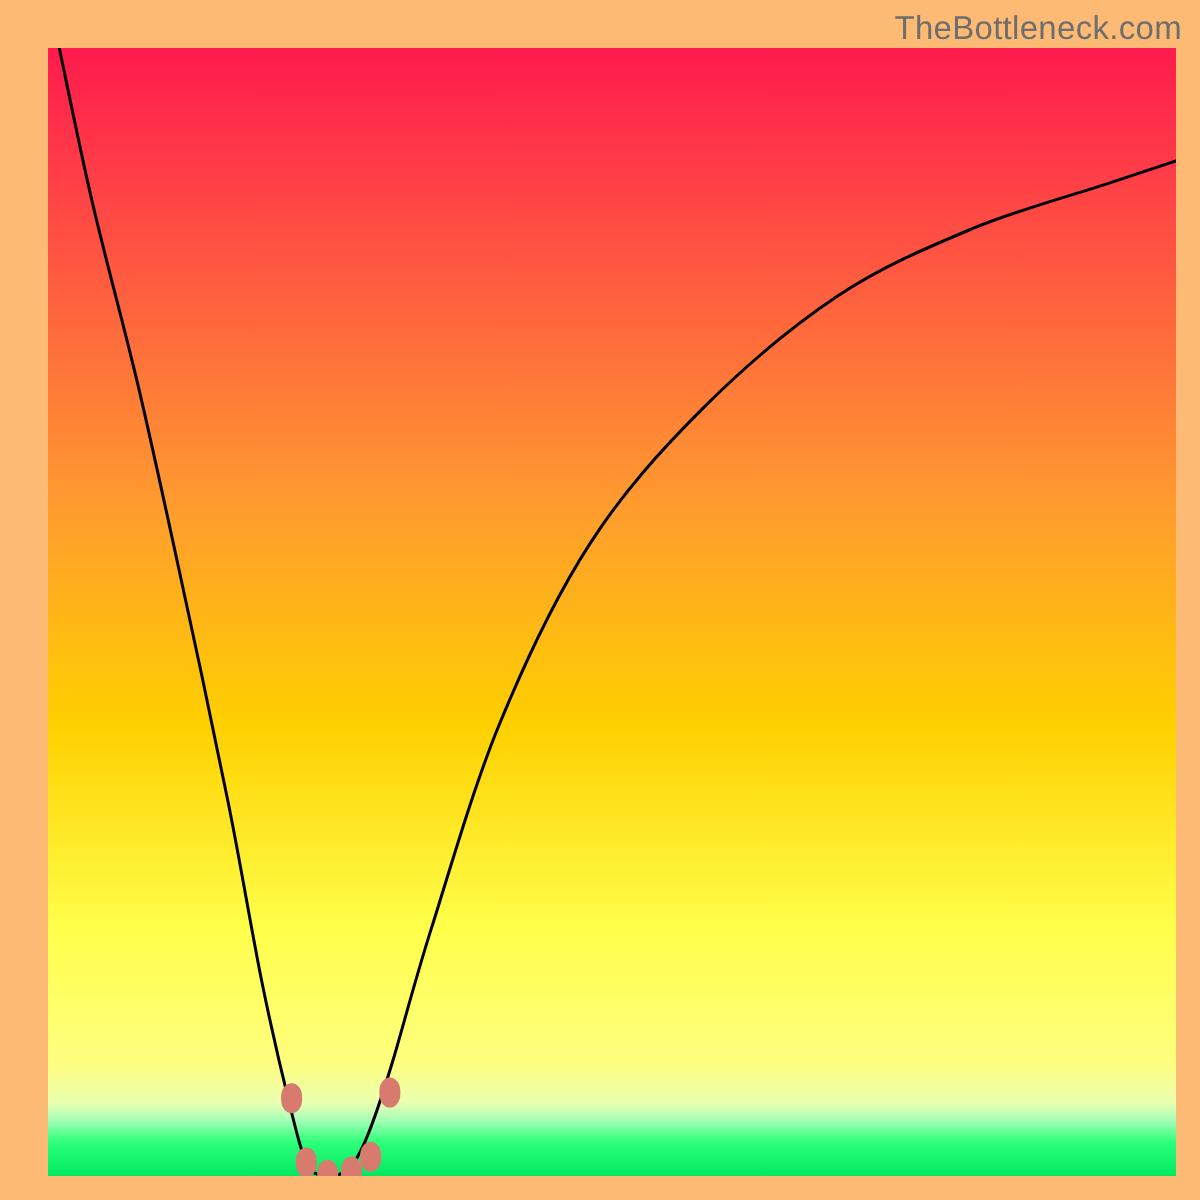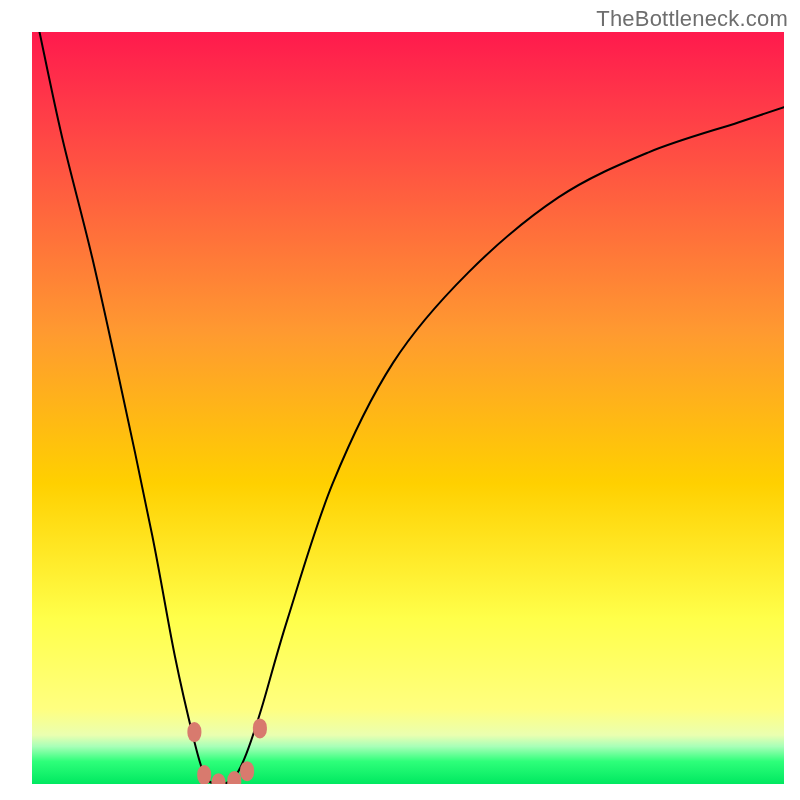--- a/index.html
+++ b/index.html
@@ -8,21 +8,21 @@
     width: 800px;
     height: 800px;
     background: #000;
     overflow: hidden;
     font-family: Arial, Helvetica, sans-serif;
   }
   .frame {
     position: absolute;
     left: 0; top: 0;
     width: 800px; height: 800px;
-    background: #ffffff;
+    background: #fdba74;
   }
   .plot {
     position: absolute;
     left: 32px;
     top: 32px;
     width: 752px;
     height: 752px;
     background: linear-gradient(to bottom,
       #ff1a4d 0%,
       #ff3a48 10%,

